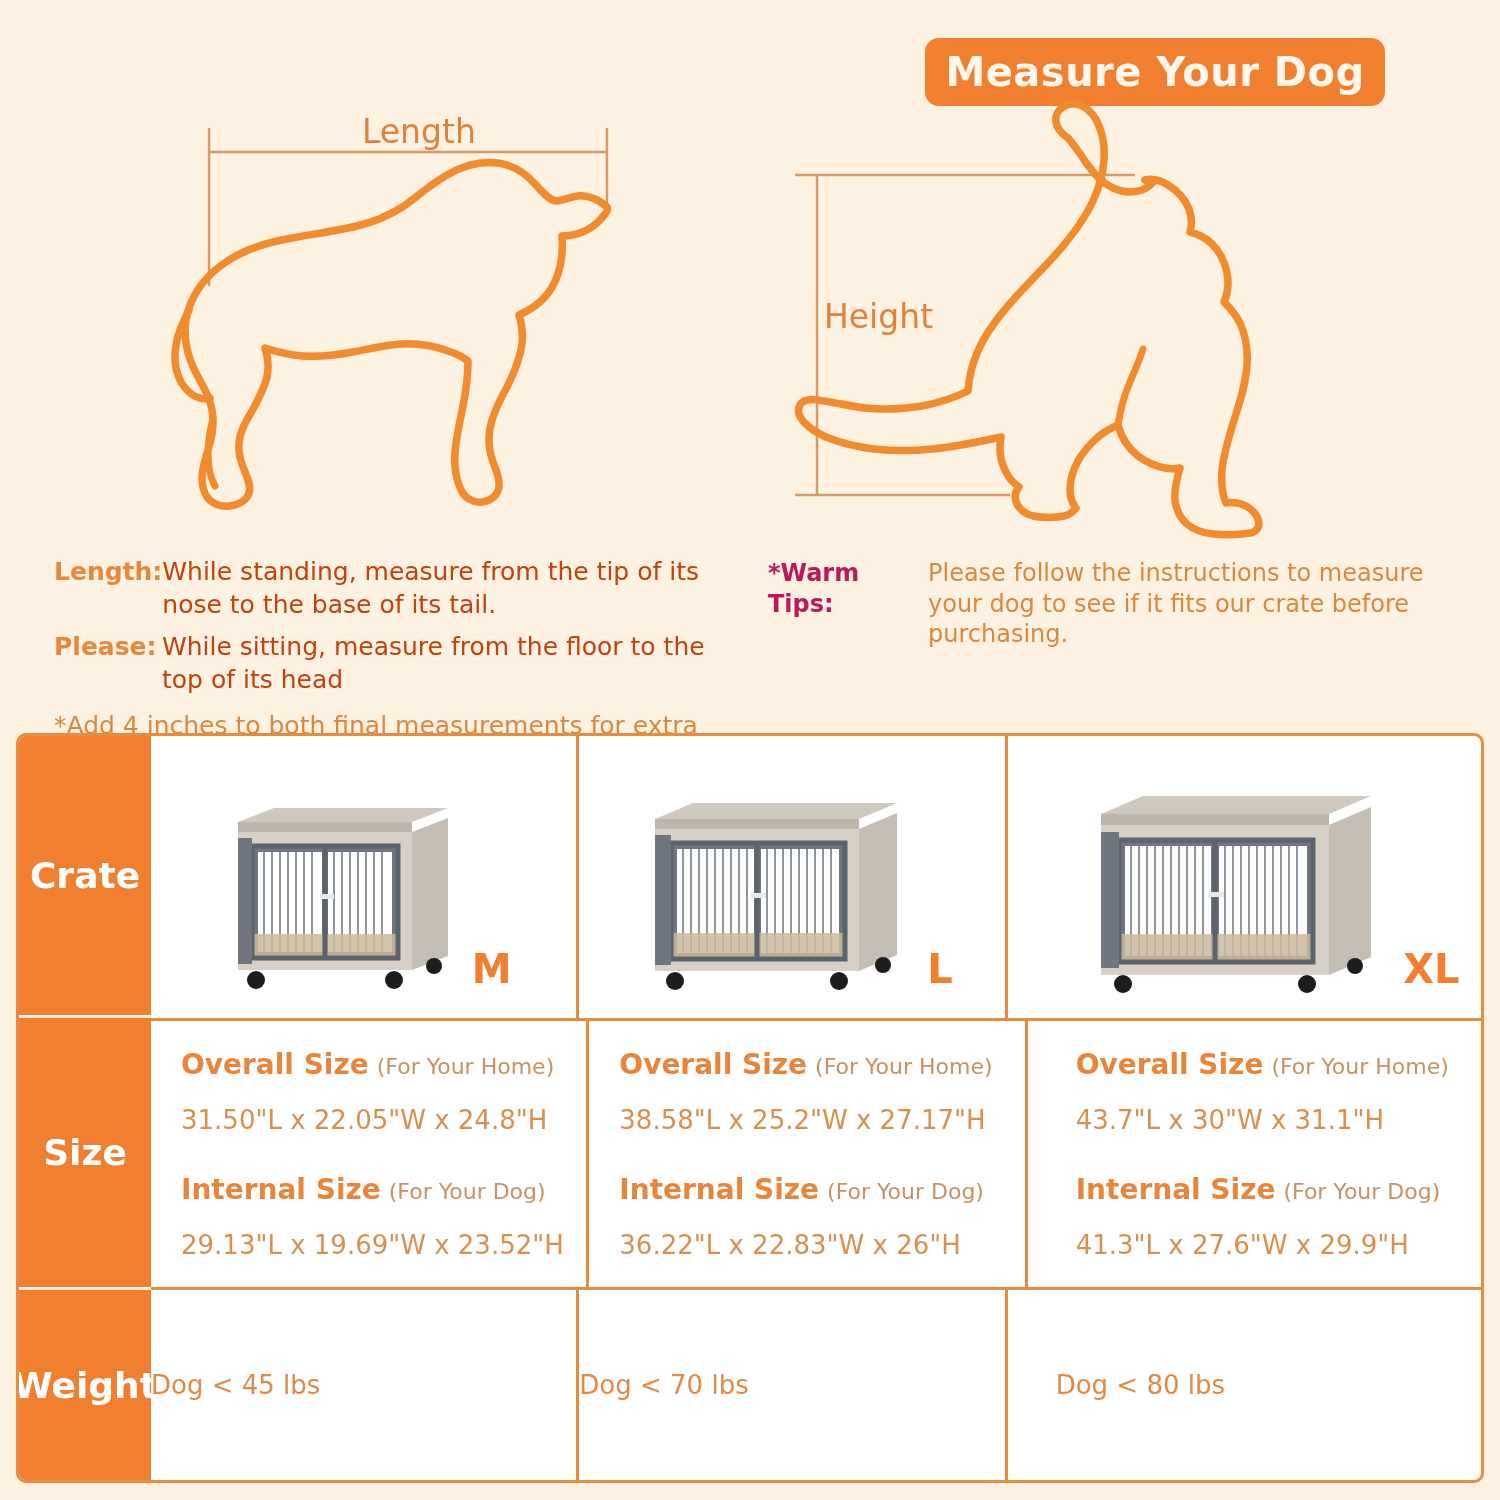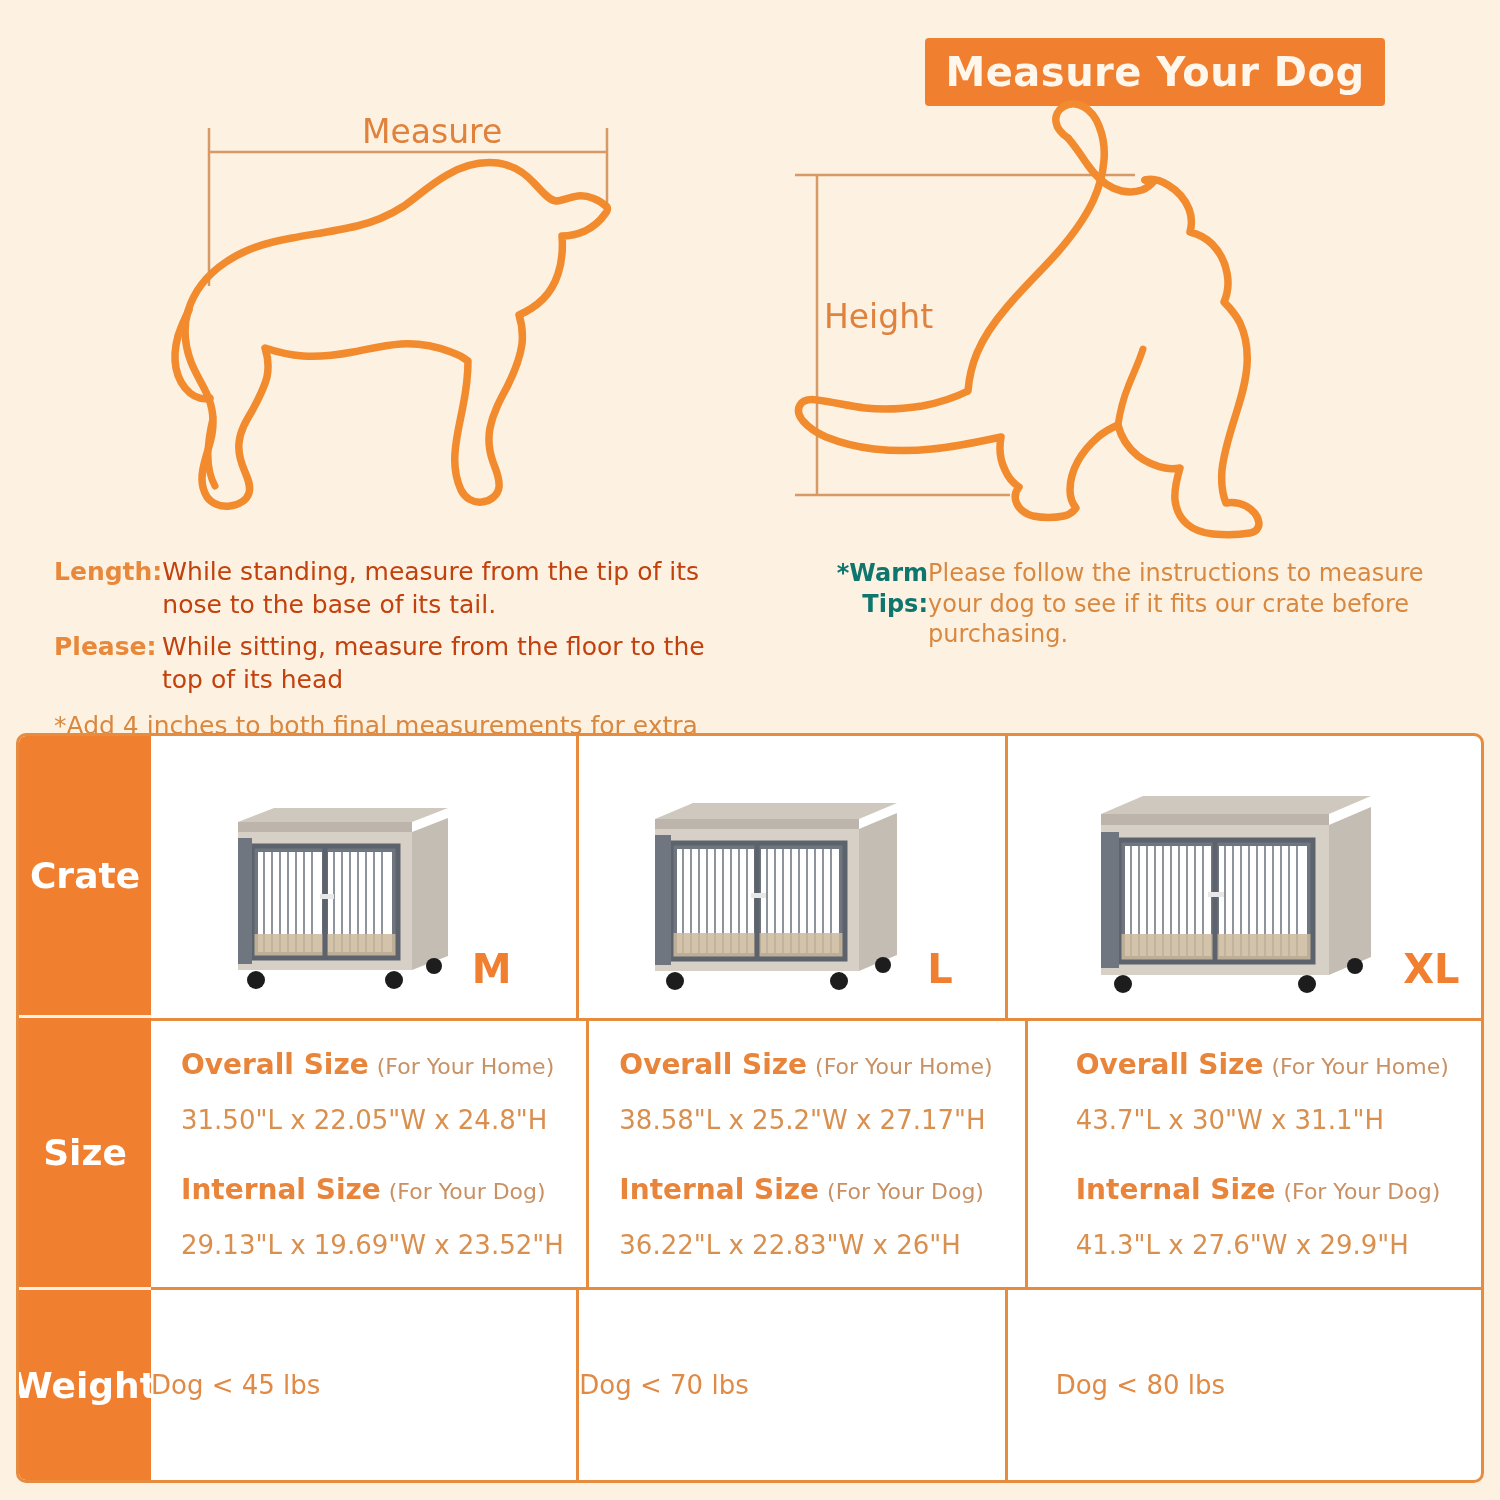--- a/index.html
+++ b/index.html
@@ -10,21 +10,21 @@
     overflow:hidden;
     position:relative;
   }
   .page{position:relative;width:1500px;height:1500px;}
 
   
   .badge{
     position:absolute;left:925px;top:38px;
     width:460px;height:68px;
     background:#F08030;
-    border-radius:4px;
+    border-radius:14px;
     display:flex;align-items:center;justify-content:center;
   }
   .badge-text{
     color:#FFF6EC;
     font-size:40px;
     font-weight:bold;
     letter-spacing:.5px;
     font-family:"DejaVu Sans", sans-serif;
   }
 
@@ -58,26 +58,25 @@
   }
   .instr-note{
     color:#D9883F;
     font-size:25px;
     margin-top:14px;
     line-height:1.3;
   }
 
   .tips{position:absolute;left:768px;top:558px;width:715px;display:flex;align-items:flex-start;}
   .tips-key{
-    color:#0f766e;
+    color:#be185d;
     font-weight:bold;
     font-size:24px;
     min-width:160px;
     line-height:1.28;
-    text-align:right;
   }
   .tips-val{
     color:#D9883F;
     font-size:24px;
     line-height:1.28;
   }
 
   
   .table{
     position:absolute;left:16px;top:733px;
@@ -283,21 +282,21 @@
            C1094,174 1102,183 1113,188
            C1122,192 1133,193 1142,190
            C1147,188 1151,185 1154,181
            C1151,181 1148,181 1145,180"></path>
 
       <path fill="none" stroke="#F28A2E" stroke-width="7" stroke-linecap="round" stroke-linejoin="round" d="M1118,425
            C1120,412 1123,399 1128,387
            C1133,374 1139,362 1143,349"></path>
     </svg>
 
-    <div class="dim-label" id="length-label">Measure</div>
+    <div class="dim-label" id="length-label">Length</div>
     <div class="dim-label" id="height-label">Height</div>
   </div>
 
   <div class="instr">
     <div class="instr-row">
       <div class="instr-key">Length:</div>
       <div class="instr-val">While standing, measure from the tip of its nose to the base of its tail.</div>
     </div>
     <div class="instr-row">
       <div class="instr-key">Please:</div>

